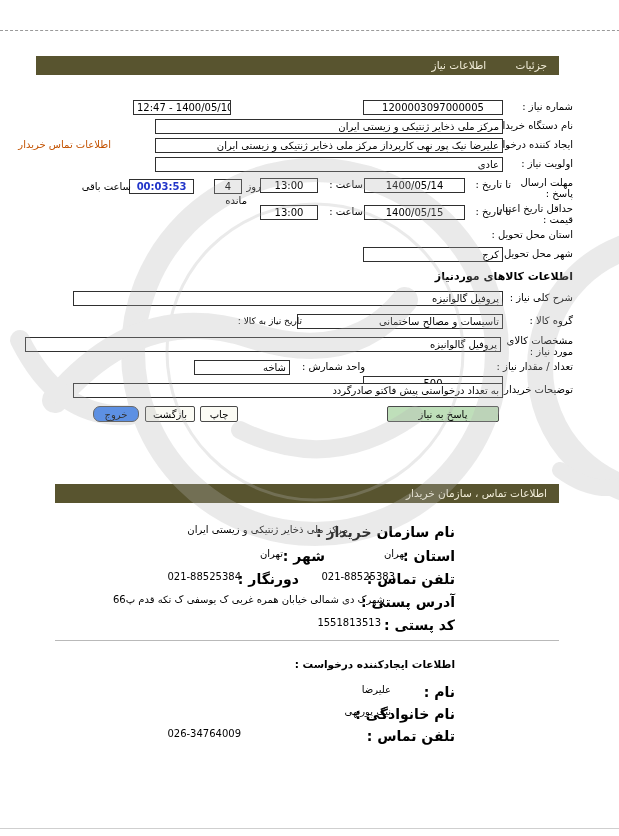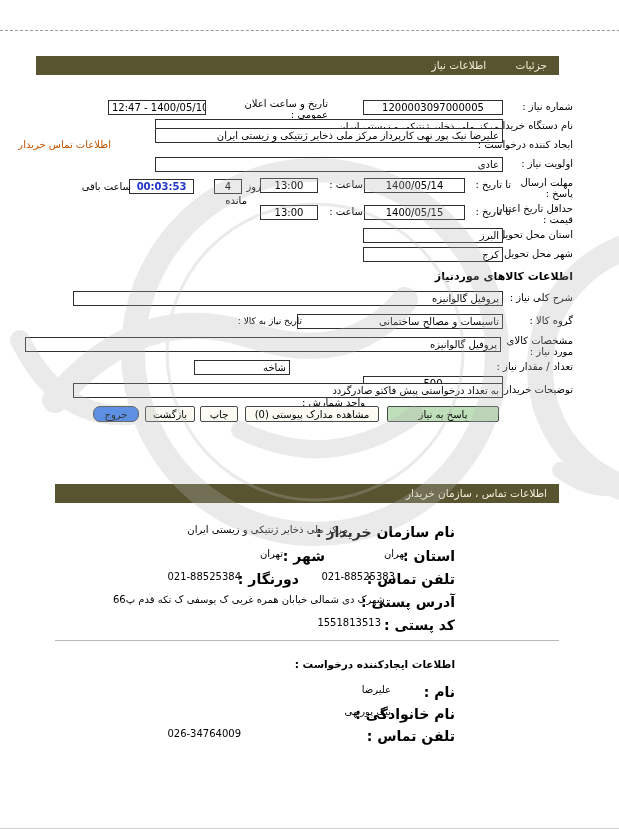--- a/index.html
+++ b/index.html
@@ -38,28 +38,27 @@
 
   <div class="dash"></div>
 
   <div class="bar" style="top:56px;left:36px;width:523px;">
     <span class="tab">جزئیات</span>
     <span class="tab">اطلاعات نیاز</span>
   </div>
 
   <div class="lbl" style="top:101px;right:62px;">شماره نیاز :</div>
   <div class="box ltr ctr" style="top:100px;right:132px;width:132px;">1200003097000005</div>
-  <div class="lbl wrap" style="top:98px;right:307px;width:104px;">تاریخ و ساعت اعلان عمومی :</div>
-  <div class="box ltr ctr" style="top:100px;right:429px;width:90px;">12:47 - 1400/05/10</div>
+  <div class="box ltr ctr" style="top:100px;right:404px;width:90px;">12:47 - 1400/05/10</div>
 
   <div class="lbl" style="top:120px;right:62px;">نام دستگاه خریدار :</div>
   <div class="box" style="top:119px;right:132px;width:340px;">مرکز ملی ذخایر ژنتیکی و زیستی ایران</div>
 
   <div class="lbl" style="top:139px;right:62px;">ایجاد کننده درخواست :</div>
-  <div class="box" style="top:128px;right:132px;width:340px;">علیرضا نیک پور نهی کارپرداز مرکز ملی ذخایر ژنتیکی و زیستی ایران</div>
+  <div class="box" style="top:138px;right:132px;width:340px;">علیرضا نیک پور نهی کارپرداز مرکز ملی ذخایر ژنتیکی و زیستی ایران</div>
   <div class="link" style="top:139px;right:524px;">اطلاعات تماس خریدار</div>
 
   <div class="lbl" style="top:158px;right:62px;">اولویت نیاز :</div>
   <div class="box" style="top:157px;right:132px;width:340px;">عادی</div>
 
   <div class="lbl wrap" style="top:177px;right:62px;width:62px;">مهلت ارسال پاسخ :</div>
   <div class="lbl" style="top:179px;right:124px;">تا تاریخ :</div>
   <div class="box ltr ctr" style="top:178px;right:170px;width:93px;">1400/05/14</div>
   <div class="lbl" style="top:179px;right:272px;">ساعت :</div>
   <div class="box ltr ctr" style="top:178px;right:317px;width:50px;">13:00</div>
@@ -69,46 +68,44 @@
   <div class="box ltr ctr blue" style="top:179px;right:441px;width:57px;">00:03:53</div>
   <div class="lbl" style="top:181px;right:504px;">ساعت باقی</div>
 
   <div class="lbl wrap" style="top:203px;right:62px;width:92px;">حداقل تاریخ اعتبار قیمت :</div>
   <div class="lbl" style="top:206px;right:124px;">تا تاریخ :</div>
   <div class="box ltr ctr" style="top:205px;right:170px;width:93px;">1400/05/15</div>
   <div class="lbl" style="top:206px;right:272px;">ساعت :</div>
   <div class="box ltr ctr" style="top:205px;right:317px;width:50px;">13:00</div>
 
   <div class="lbl" style="top:229px;right:62px;">استان محل تحویل :</div>
-  <div class="box" style="top:228px;right:132px;width:132px;">البرز</div>
   <div class="lbl" style="top:248px;right:62px;">شهر محل تحویل :</div>
   <div class="box" style="top:247px;right:132px;width:132px;">کرج</div>
 
   <div class="sec-title" style="top:270px;right:62px;">اطلاعات کالاهای موردنیاز</div>
 
   <div class="lbl" style="top:292px;right:62px;">شرح کلی نیاز :</div>
   <div class="box" style="top:291px;right:132px;width:422px;">پروفیل گالوانیزه</div>
 
   <div class="lbl" style="top:315px;right:62px;">گروه کالا :</div>
   <div class="box" style="top:314px;right:132px;width:198px;">تاسیسات و مصالح ساختمانی</div>
   <div class="lbl sm" style="top:316px;right:333px;">تاریخ نیاز به کالا :</div>
 
   <div class="lbl wrap" style="top:335px;right:62px;width:72px;">مشخصات کالای مورد نیاز :</div>
   <div class="box" style="top:337px;right:134px;width:468px;">پروفیل گالوانیزه</div>
 
   <div class="lbl" style="top:361px;right:62px;">تعداد / مقدار نیاز :</div>
   <div class="box ltr ctr" style="top:360px;right:132px;width:132px;margin-top:16px;">500</div>
-  <div class="lbl" style="top:361px;right:270px;margin-top:36px;">واحد شمارش :</div>
+  <div class="lbl" style="top:361px;right:270px;">واحد شمارش :</div>
   <div class="box" style="top:360px;right:345px;width:88px;">شاخه</div>
 
   <div class="lbl" style="top:384px;right:62px;">توضیحات خریدار :</div>
   <div class="box" style="top:383px;right:132px;width:422px;">به تعداد درخواستی پیش فاکتو صادرگردد</div>
 
   <div class="btn green" style="top:406px;right:136px;width:112px;">پاسخ به نیاز</div>
-  <div class="btn" style="top:406px;right:256px;width:134px;">مشاهده مدارک پیوستی (0)</div>
   <div class="btn" style="top:406px;right:397px;width:38px;">چاپ</div>
   <div class="btn" style="top:406px;right:440px;width:50px;">بازگشت</div>
   <div class="btn pink" style="top:406px;right:496px;width:46px;">خروج</div>
 
   <div class="bar" style="top:484px;left:55px;width:504px;">اطلاعات تماس ، سازمان خریدار</div>
 
   <div class="clbl" style="top:524px;right:180px;">نام سازمان خریدار :</div>
   <div class="cval" style="top:524px;right:287px;">مرکز ملی ذخایر ژنتیکی و زیستی ایران</div>
 
   <div class="clbl" style="top:548px;right:180px;">استان :</div>

